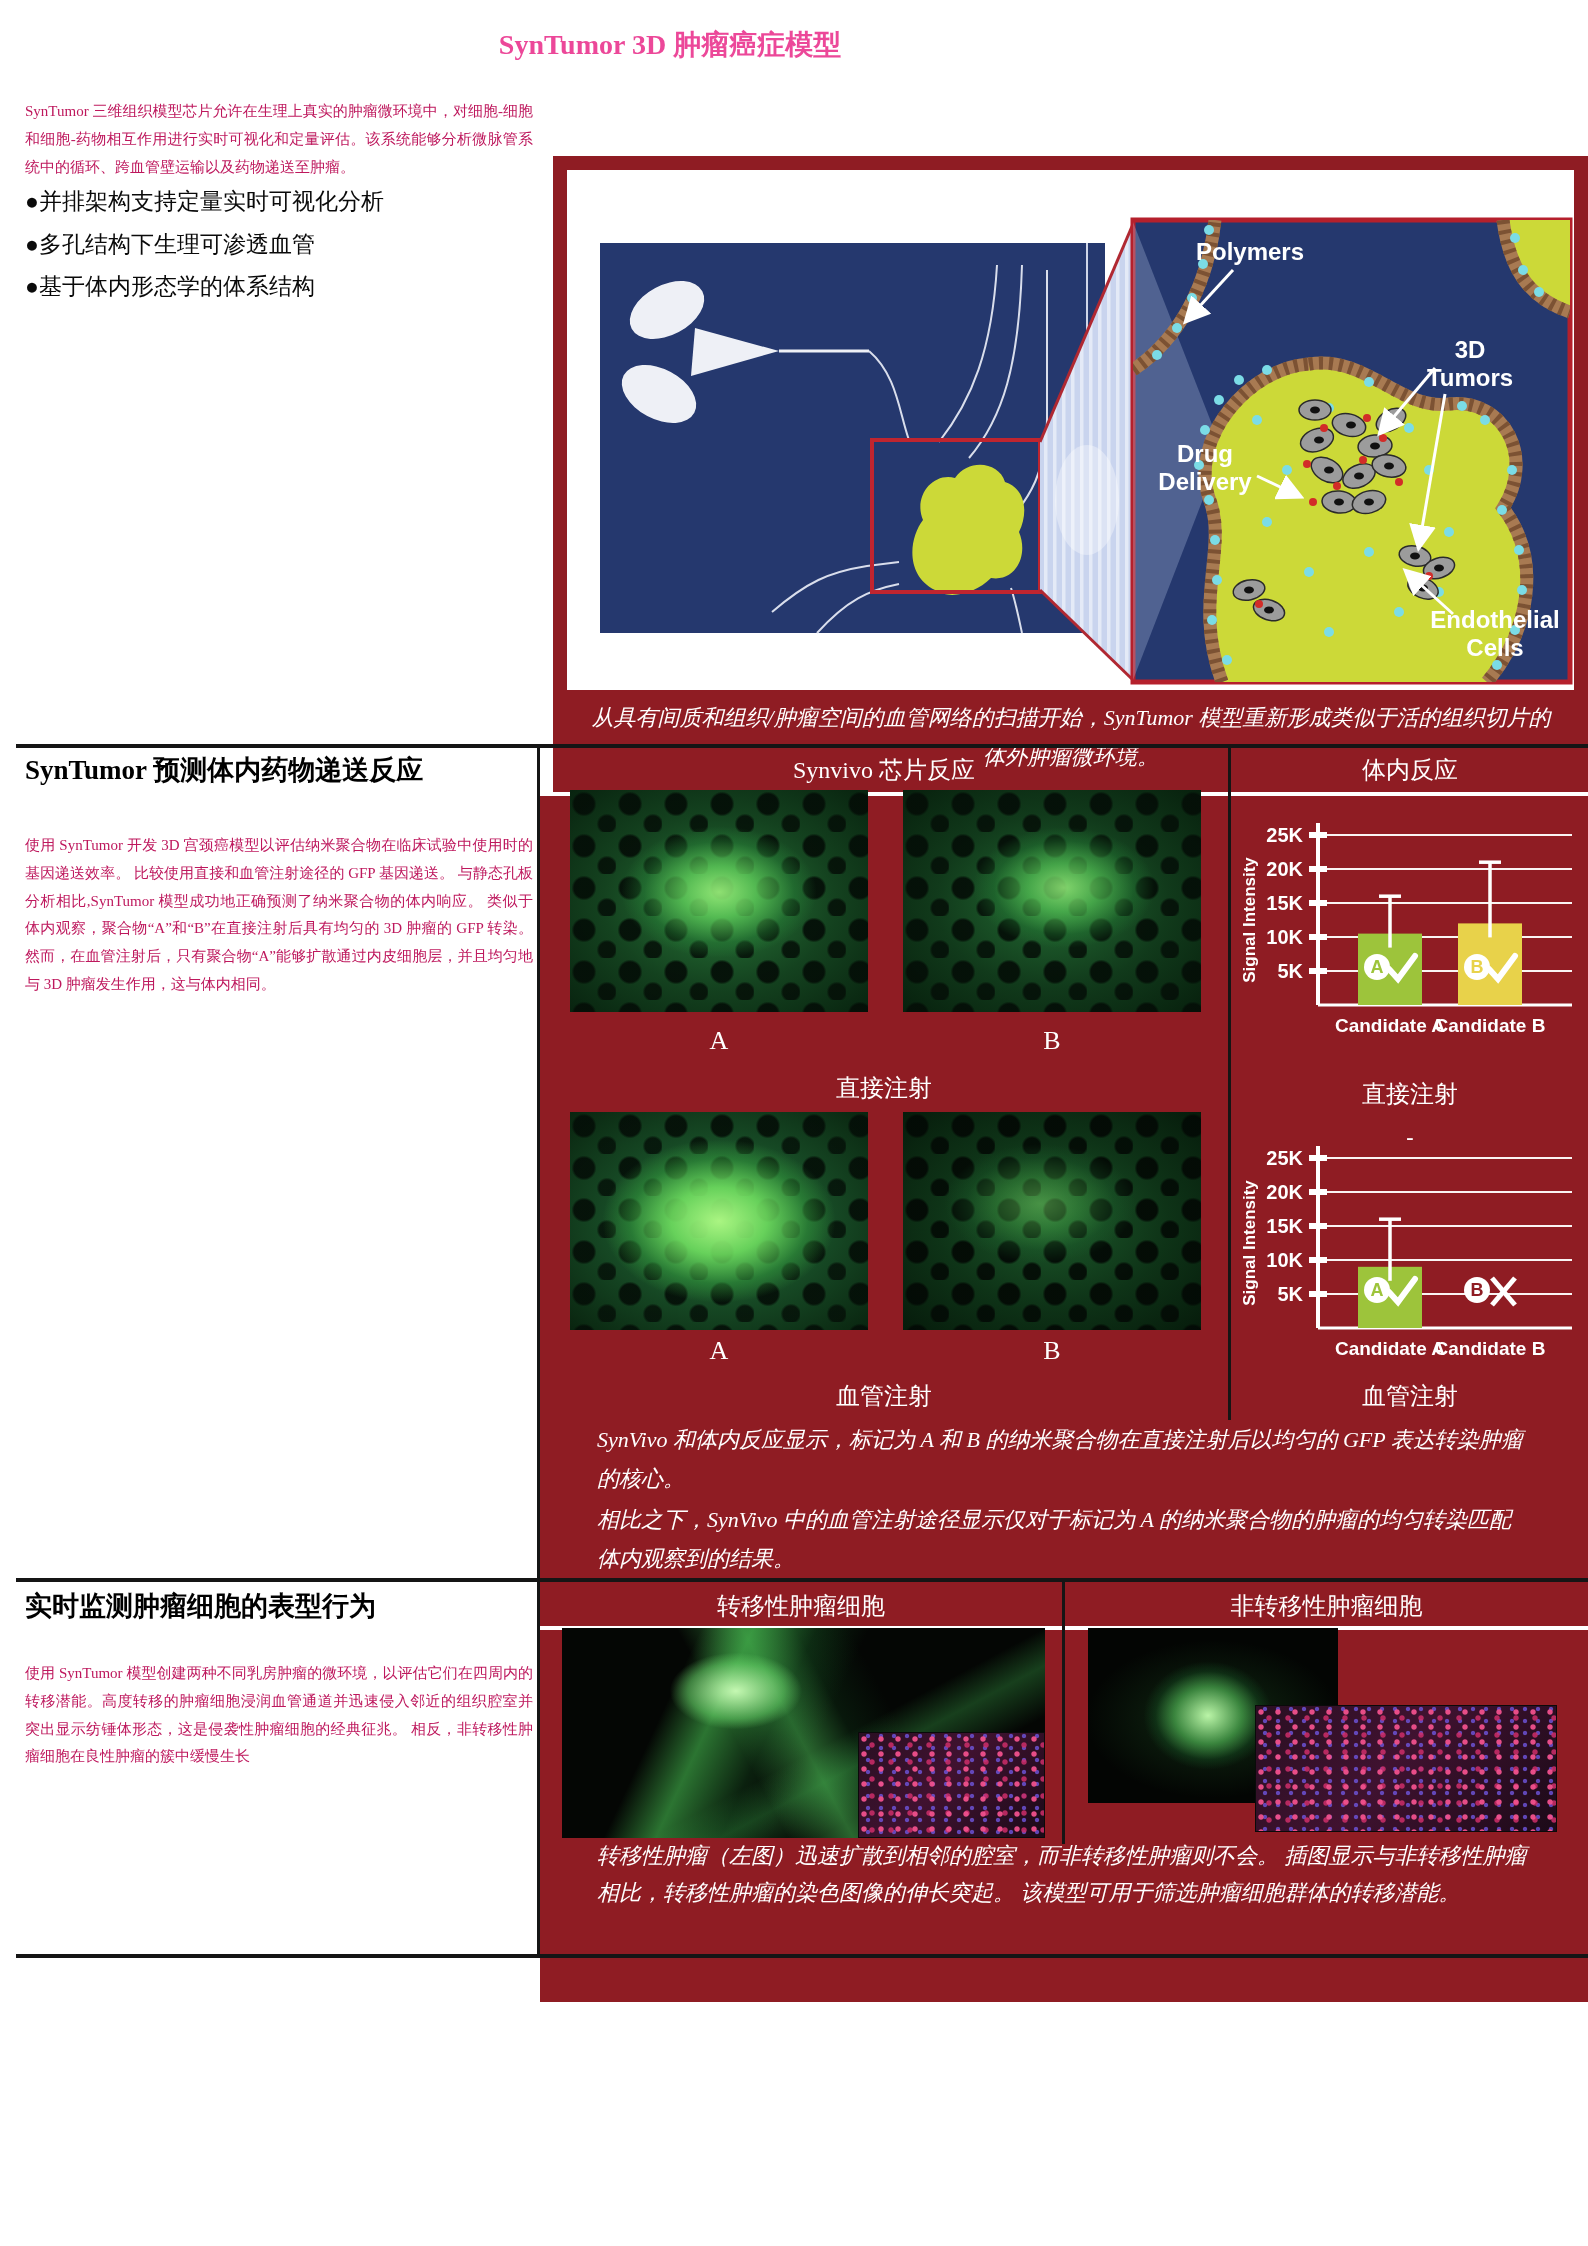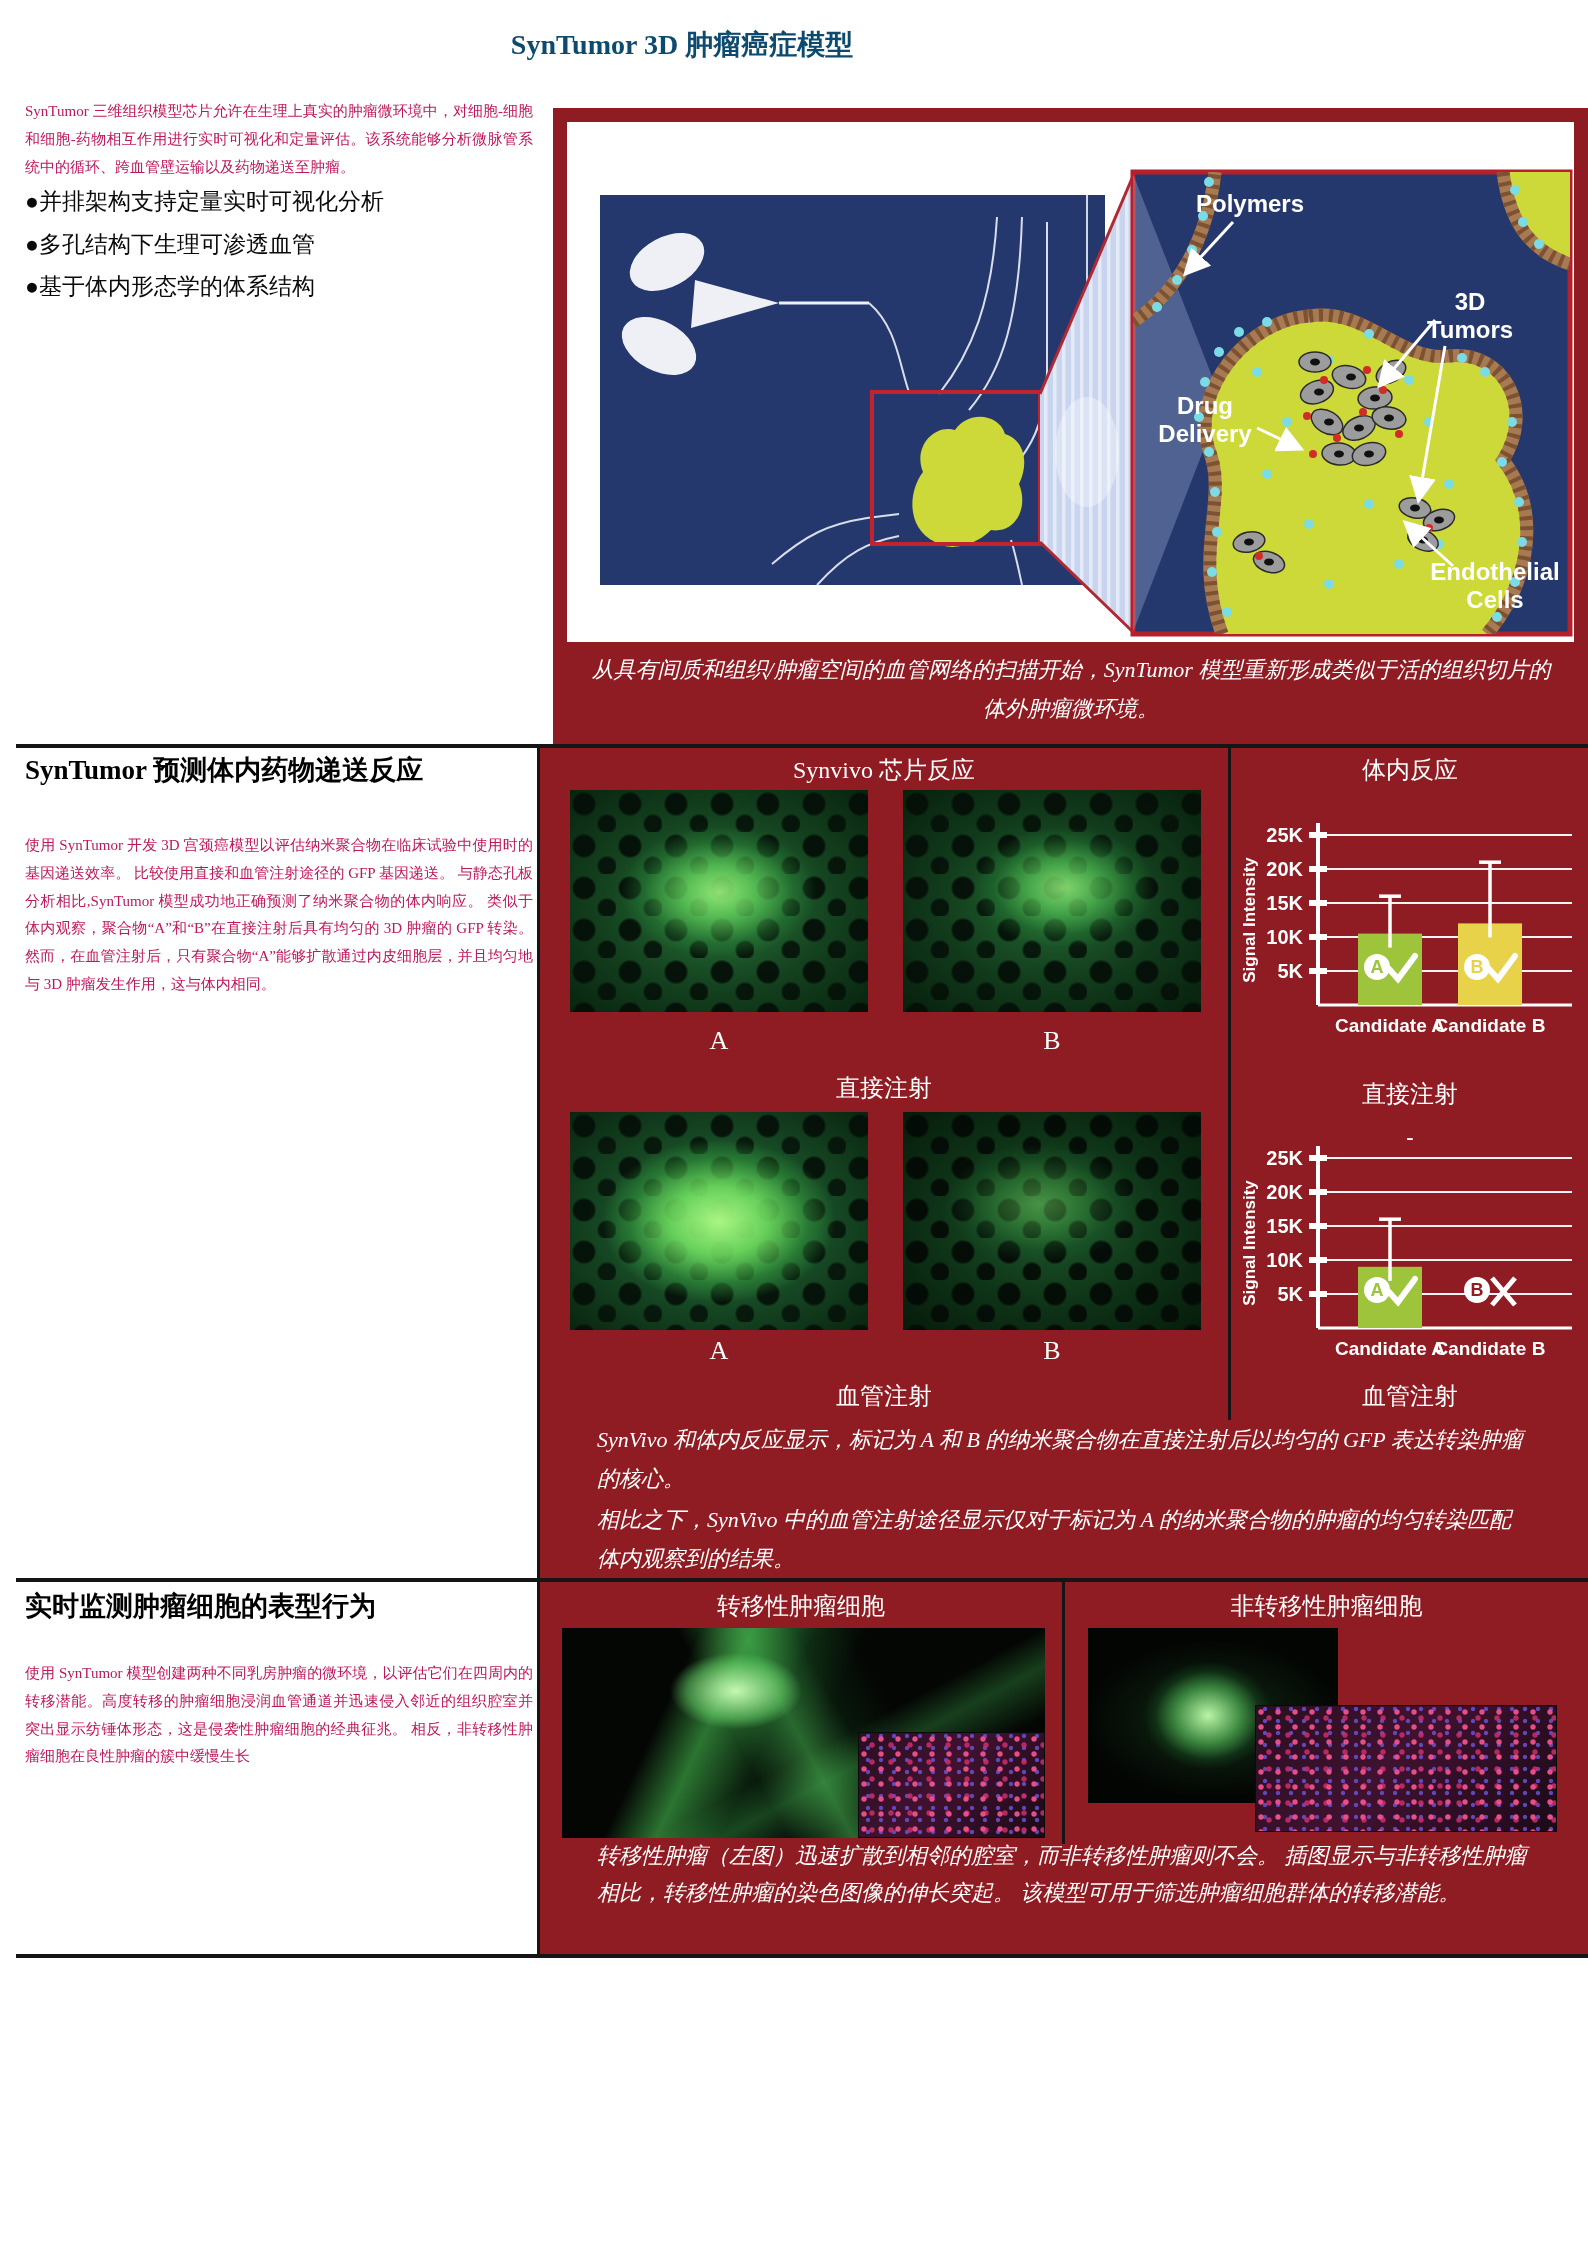--- a/index.html
+++ b/index.html
@@ -1,21 +1,21 @@
 <!DOCTYPE html>
 <html><head>
 <meta charset="utf-8">
 <style>
   html,body{margin:0;padding:0;background:#e8e8e8;}
   .page{position:relative;width:1588px;height:2246px;background:#ffffff;
         font-family:"Liberation Serif","DejaVu Serif",serif;overflow:hidden;margin:0 auto;}
   .abs{position:absolute;}
-  .maroon{background:#8f1c23;}
+  .maroon{background:#8f1c23;margin-top:48px;}
   .bline{background:#151515;}
-  .title{width:1340px;text-align:center;font-weight:bold;font-size:28px;color:#0c4a6e;margin-left:12px;}
+  .title{width:1340px;text-align:center;font-weight:bold;font-size:28px;color:#ec4899;}
   .body-text{font-size:15px;line-height:1.85;text-align:justify;color:#be185d;}
   .bullets{list-style:none;margin:0;padding:0;font-size:23px;line-height:1.85;color:#0a0a0a;}
   .heading{font-size:27px;font-weight:bold;color:#000;}
   .panel-label{color:#ffffff;font-size:24px;text-align:center;}
   .ab-label{color:#ffffff;font-size:26px;text-align:center;}
   .cap-white{color:#ffffff;font-style:italic;font-size:22px;line-height:1.78;margin:0;}
   .cap-center{text-align:center;}
   .figure-box{background:#ffffff;}
   .banner{display:flex;align-items:center;justify-content:center;}
   .banner-text{color:#ffffff;font-weight:bold;font-size:30px;letter-spacing:2px;}

